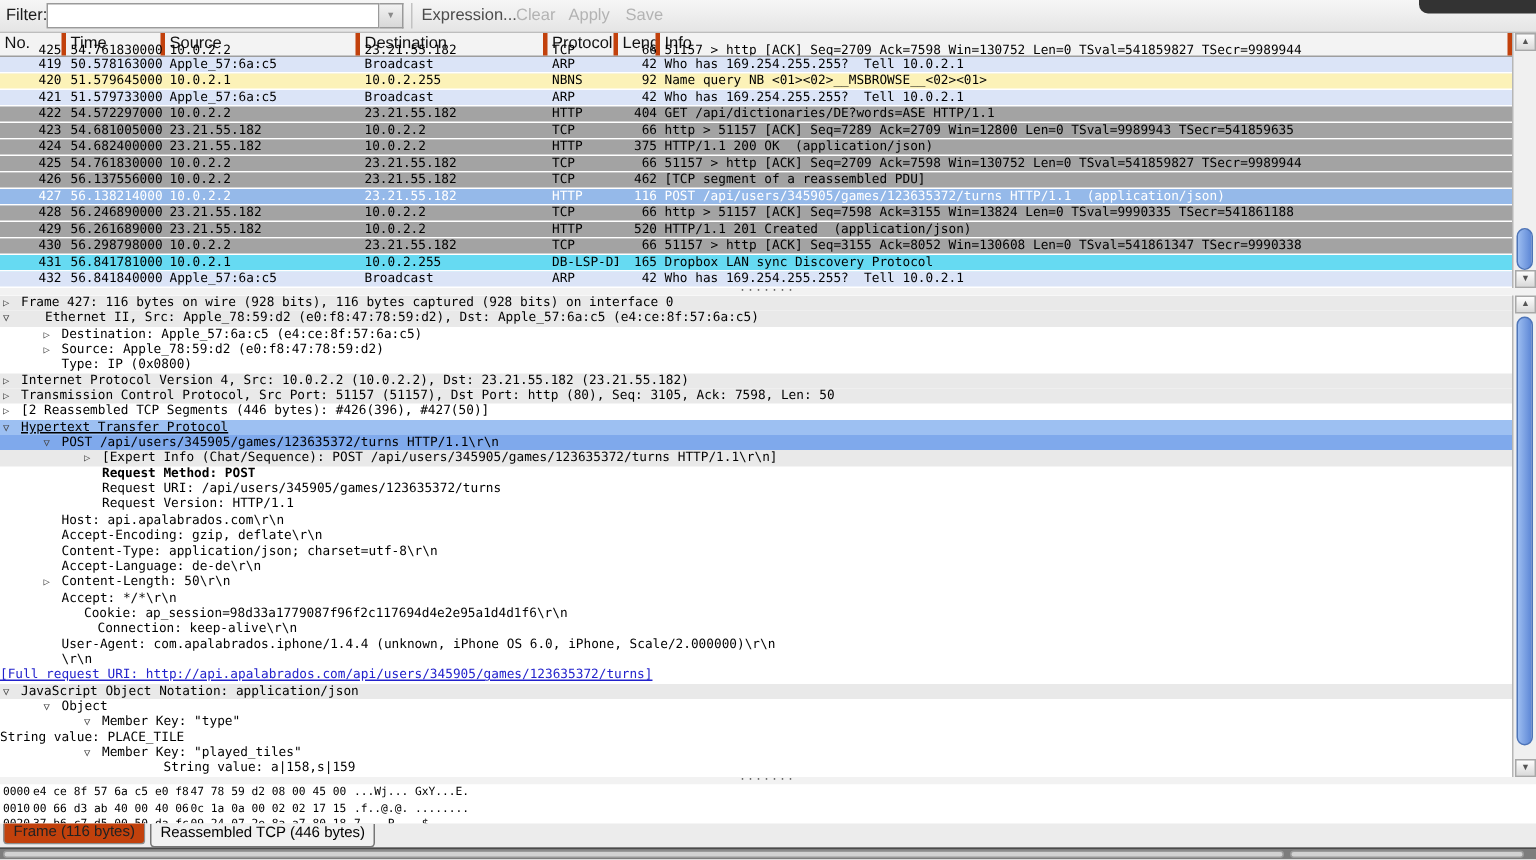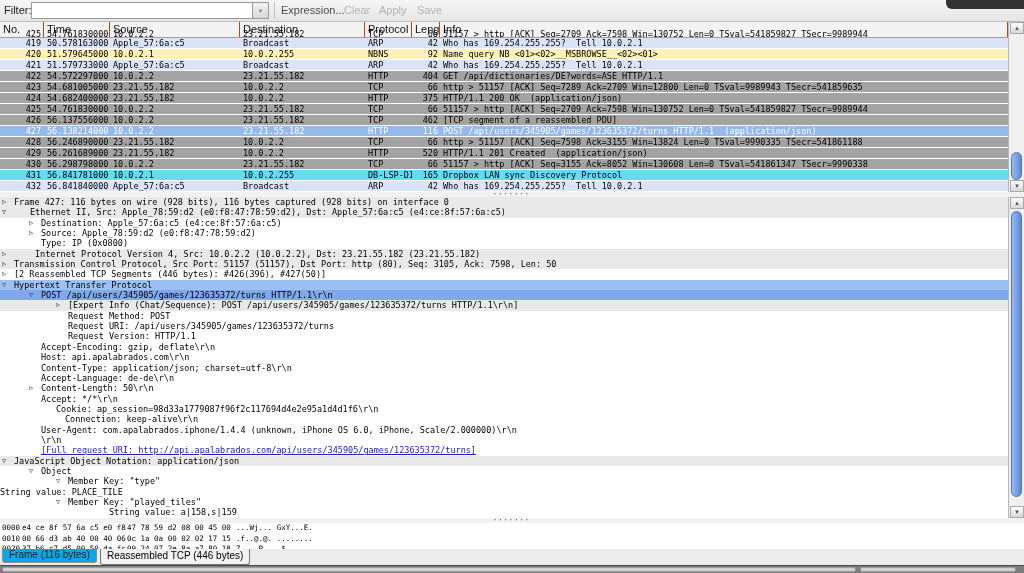--- a/index.html
+++ b/index.html
@@ -18,21 +18,21 @@
   .tbtn{position:absolute;top:4px;font-size:11px}
   .b-expression{left:281px;color:#4c4c4c}
   .b-clear{left:344px;color:#b3b3b3}
   .b-apply{left:379px;color:#b3b3b3}
   .b-save{left:417px;color:#b3b3b3}
   .overlaybox{position:absolute;top:0;left:946px;width:86px;height:9px;background:#333;
     border-radius:0 0 0 6px}
   
   .phead{position:absolute;left:0;top:22px;width:1008px;height:16px;background:#f3f3f3;
     border-bottom:1px solid #9e9e9e;display:flex;overflow:hidden}
-  .hcell{font-size:11px;color:#111;padding:1px 0 0 3px;border-right:1px solid #c2410c;
+  .hcell{font-size:11px;color:#111;padding:1px 0 0 3px;border-right:3px solid #c2410c;
     height:16px;overflow:hidden;white-space:nowrap}
   .ghost{position:absolute;left:0;top:7px;width:1008px;display:flex;
     font:8.5px "DejaVu Sans Mono",monospace;line-height:11px;color:#000}
   .prows{position:absolute;left:0;top:38px;width:1008px}
   .prow{display:flex;height:11px;line-height:10px;font:8.5px "DejaVu Sans Mono",monospace;
     color:#000;border-bottom:1px solid #fff}
   .cell{flex:none;overflow:hidden;white-space:pre;padding-left:3px}
   .cell.no{width:44px;text-align:right;padding:0 3px 0 0}
   .cell.time{width:66px}
   .cell.source{width:130px}
@@ -63,21 +63,21 @@
   .dlink{color:#2222cc;text-decoration:underline}
   
   .hex{position:absolute;left:0;top:523px;width:1024px;height:26px;background:#fff;overflow:hidden}
   .hrow{position:relative;height:10.5px;font:7.5px "DejaVu Sans Mono",monospace;
     line-height:10.5px;white-space:pre;color:#000}
   .hrow span{position:absolute;top:0}
   
   .tabs{position:absolute;left:0;top:549px;width:1024px;height:16px;background:#ececec;
     display:flex;gap:3px;padding-left:2px;align-items:flex-start}
   .tab{height:14px;font-size:10px;line-height:12px;padding:0 6px;border:1px solid #8d8d8d;
-    border-top:none;border-radius:0 0 3px 3px;background:#0ea5e9;color:#222;white-space:nowrap}
+    border-top:none;border-radius:0 0 3px 3px;background:#c2410c;color:#222;white-space:nowrap}
   .tab.active{height:16px;line-height:14px;background:#f1f1f1;color:#000;border-color:#767676}
   
   .vscroll{position:absolute;left:1008px;width:16px;background:#f0f0f0;border-left:1px solid #b6b6b6}
   .vs1{top:22px;height:170px}
   .vs2{top:197px;height:321px}
   .sbtn{position:absolute;left:1px;width:14px;height:12px;background:linear-gradient(#fdfdfd,#d9d9d9);
     border:1px solid #a8a8a8;color:#555;font-size:6px;text-align:center;line-height:11px}
   .sb-top{top:0}.sb-bot{bottom:0}
   .sthumb{position:absolute;left:2px;width:11px;border-radius:6px;
     background:linear-gradient(90deg,#9bbcf0,#5d87d6);border:1px solid #4d74b8}
@@ -260,40 +260,40 @@
 
 <div class="splitter sp1"><span>·······</span></div>
 
 <div class="details">
   <div>
       <div class="drow bg-gray"><span class="exp" style="left: 2px;">▷</span><span style="padding-left: 14px;">Frame 427: 116 bytes on wire (928 bits), 116 bytes captured (928 bits) on interface 0</span></div>
       <div class="drow bg-gray"><span class="exp" style="left: 2px;">▽</span><span style="padding-left: 30px;">Ethernet II, Src: Apple_78:59:d2 (e0:f8:47:78:59:d2), Dst: Apple_57:6a:c5 (e4:ce:8f:57:6a:c5)</span></div>
       <div class="drow bg-white"><span class="exp" style="left: 29px;">▷</span><span style="padding-left: 41px;">Destination: Apple_57:6a:c5 (e4:ce:8f:57:6a:c5)</span></div>
       <div class="drow bg-white"><span class="exp" style="left: 29px;">▷</span><span style="padding-left: 41px;">Source: Apple_78:59:d2 (e0:f8:47:78:59:d2)</span></div>
       <div class="drow bg-white"><span style="padding-left: 41px;">Type: IP (0x0800)</span></div>
-      <div class="drow bg-gray"><span class="exp" style="left: 2px;">▷</span><span style=" margin-left: 35px;">Internet Protocol Version 4, Src: 10.0.2.2 (10.0.2.2), Dst: 23.21.55.182 (23.21.55.182)</span></div>
+      <div class="drow bg-gray"><span class="exp" style="left: 2px;">▷</span><span style="padding-left: 14px;">Internet Protocol Version 4, Src: 10.0.2.2 (10.0.2.2), Dst: 23.21.55.182 (23.21.55.182)</span></div>
       <div class="drow bg-gray"><span class="exp" style="left: 2px;">▷</span><span style="padding-left: 14px;">Transmission Control Protocol, Src Port: 51157 (51157), Dst Port: http (80), Seq: 3105, Ack: 7598, Len: 50</span></div>
       <div class="drow bg-white"><span class="exp" style="left: 2px;">▷</span><span style="padding-left: 14px;">[2 Reassembled TCP Segments (446 bytes): #426(396), #427(50)]</span></div>
-      <div class="drow bg-hl1"><span class="exp" style="left: 2px;">▽</span><span style="padding-left: 14px;">Hypertext Transfer Protocol</span></div>
+      <div class="drow bg-hl1"><span class="exp" style="left: 2px;">▽</span><span style="padding-left: 14px; text-decoration: underline;">Hypertext Transfer Protocol</span></div>
       <div class="drow bg-hl2"><span class="exp" style="left: 29px;">▽</span><span style="padding-left: 41px;">POST /api/users/345905/games/123635372/turns HTTP/1.1\r\n</span></div>
       <div class="drow bg-gray"><span class="exp" style="left: 56px;">▷</span><span style="padding-left: 68px;">[Expert Info (Chat/Sequence): POST /api/users/345905/games/123635372/turns HTTP/1.1\r\n]</span></div>
-      <div class="drow bg-white"><span style="padding-left: 68px;">Request Method: POST</span></div>
+      <div class="drow bg-white"><span style="padding-left: 68px; font-weight: bold;">Request Method: POST</span></div>
       <div class="drow bg-white"><span style="padding-left: 68px;">Request URI: /api/users/345905/games/123635372/turns</span></div>
       <div class="drow bg-white"><span style="padding-left: 68px;">Request Version: HTTP/1.1</span></div>
+      <div class="drow bg-white"><span style="padding-left: 41px;">Host: api.apalabrados.com\r\n</span></div>
       <div class="drow bg-white"><span style="padding-left: 41px;">Accept-Encoding: gzip, deflate\r\n</span></div>
-      <div class="drow bg-white"><span style="padding-left: 41px;">Host: api.apalabrados.com\r\n</span></div>
       <div class="drow bg-white"><span style="padding-left: 41px;">Content-Type: application/json; charset=utf-8\r\n</span></div>
       <div class="drow bg-white"><span style="padding-left: 41px;">Accept-Language: de-de\r\n</span></div>
       <div class="drow bg-white"><span class="exp" style="left: 29px;">▷</span><span style="padding-left: 41px;">Content-Length: 50\r\n</span></div>
       <div class="drow bg-white"><span style="padding-left: 41px;">Accept: */*\r\n</span></div>
       <div class="drow bg-white"><span style="padding-left: 56px;">Cookie: ap_session=98d33a1779087f96f2c117694d4e2e95a1d4d1f6\r\n</span></div>
       <div class="drow bg-white"><span style="padding-left: 65px;">Connection: keep-alive\r\n</span></div>
       <div class="drow bg-white"><span style="padding-left: 41px;">User-Agent: com.apalabrados.iphone/1.4.4 (unknown, iPhone OS 6.0, iPhone, Scale/2.000000)\r\n</span></div>
       <div class="drow bg-white"><span style="padding-left: 41px;">\r\n</span></div>
-      <div class="drow bg-white"><span class="dlink" style="padding-left: 41px;">[Full request URI: http://api.apalabrados.com/api/users/345905/games/123635372/turns]</span></div>
+      <div class="drow bg-white"><span class="dlink" style="">[Full request URI: http://api.apalabrados.com/api/users/345905/games/123635372/turns]</span></div>
       <div class="drow bg-gray"><span class="exp" style="left: 2px;">▽</span><span style="padding-left: 14px;">JavaScript Object Notation: application/json</span></div>
       <div class="drow bg-white"><span class="exp" style="left: 29px;">▽</span><span style="padding-left: 41px;">Object</span></div>
       <div class="drow bg-white"><span class="exp" style="left: 56px;">▽</span><span style="padding-left: 68px;">Member Key: "type"</span></div>
       <div class="drow bg-white"><span style="">String value: PLACE_TILE</span></div>
       <div class="drow bg-white"><span class="exp" style="left: 56px;">▽</span><span style="padding-left: 68px;">Member Key: "played_tiles"</span></div>
       <div class="drow bg-white"><span style="padding-left: 95px; margin-left: 14px;">String value: a|158,s|159</span></div>
     </div>
 </div>
 
 <div class="vscroll vs2">

